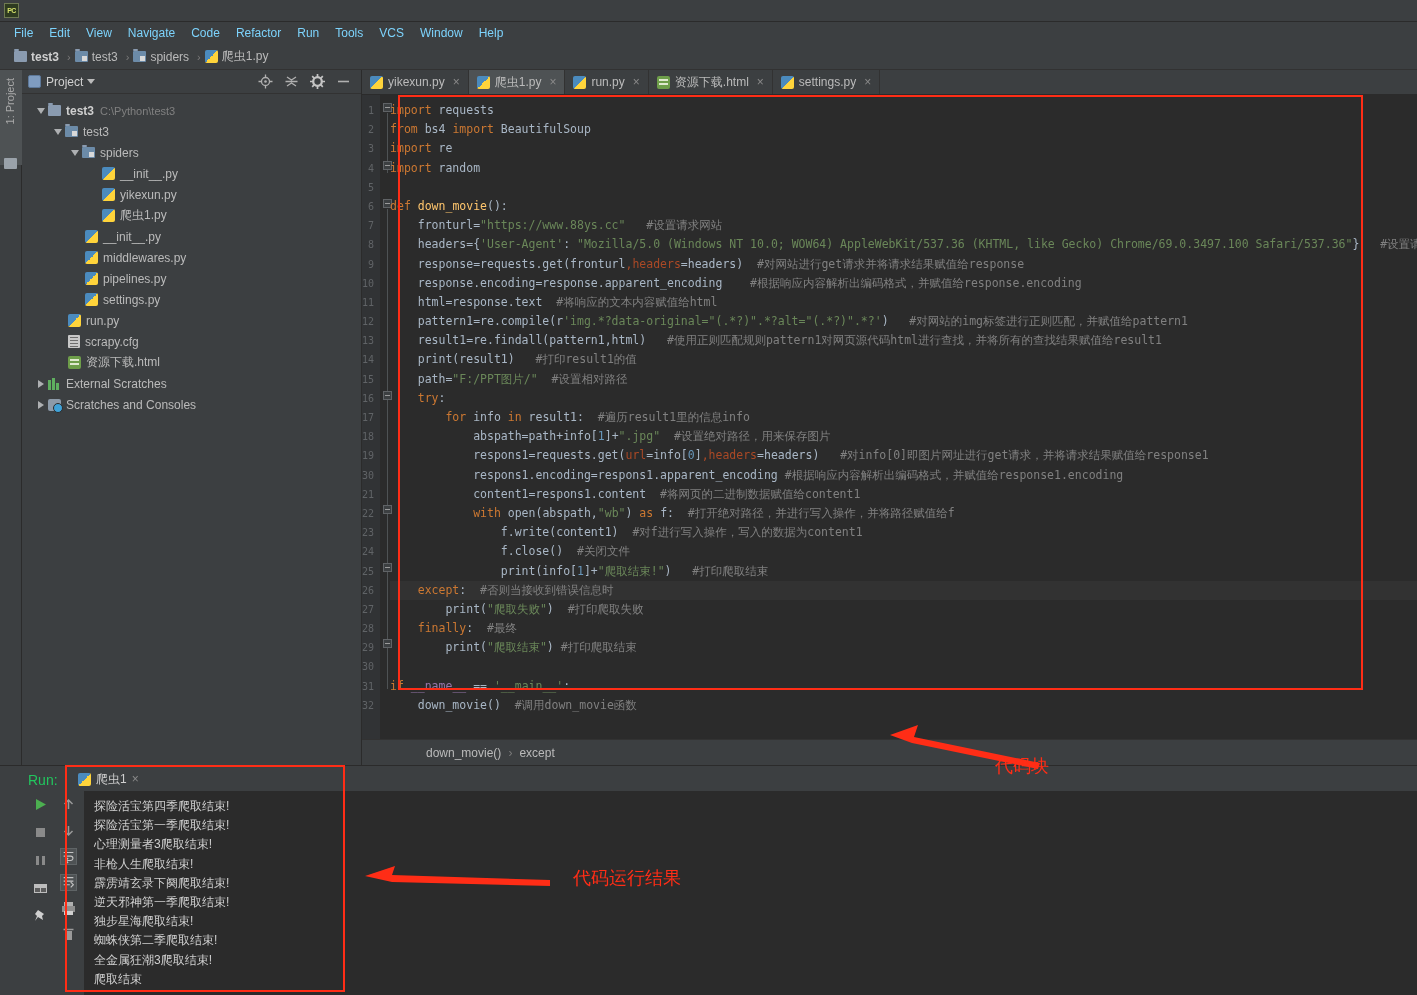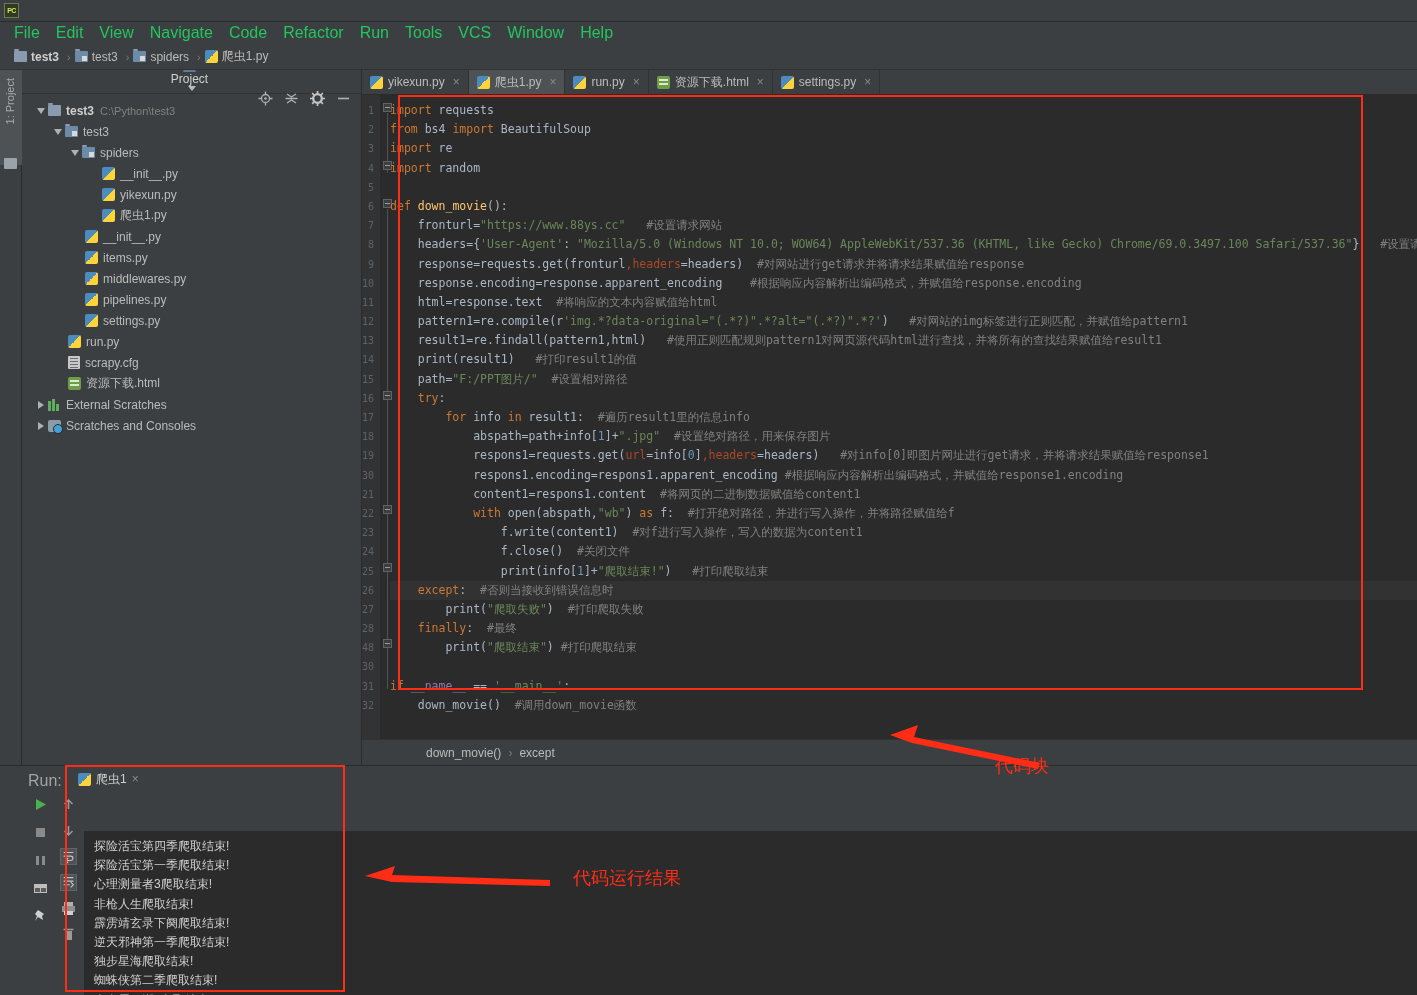--- a/index.html
+++ b/index.html
@@ -21,21 +21,21 @@
     color:#d6e26a;font-size:7px;font-weight:bold;line-height:13px;text-align:center;
     margin-right:7px;letter-spacing:-.5px;
   }
   #title-text{ color:#a6a6a6; font-size:12px; }
 
   
   #menubar{
     position:absolute; left:0; top:22px; width:1417px; height:22px;
     background:#3c3f41; display:flex; align-items:center; padding-left:6px;
   }
-  .menu-item{ padding:2px 8px; color:#22c55e; font-size:16px; cursor:default;text-align:center; }
+  .menu-item{ padding:2px 8px; color:#7dd3fc; font-size:12px; cursor:default;text-align:center; }
 
   
   #navbar{
     position:absolute; left:0; top:44px; width:1417px; height:26px;
     background:#3c3f41; display:flex; align-items:center; padding-left:14px;
     border-bottom:1px solid #323232;
   }
   .crumb{ display:flex; align-items:center; margin-right:4px; }
   .crumb .ctext{ font-size:12px; color:#bbbbbb; margin-left:4px; }
   .crumb.bold .ctext{ font-weight:bold; color:#cfcfcf; }
@@ -70,21 +70,20 @@
   }
 
   
   #projectpanel{
     position:absolute; left:22px; top:70px; width:340px; height:695px;
     background:#3c3f41; border-right:1px solid #2b2b2b;
   }
   #proj-header{
     height:24px; display:flex; align-items:center; padding:0 6px;
     border-bottom:1px solid #323232;
-    flex-direction:column;
   }
   #proj-header .picon{
     width:13px;height:13px;background:#7f9cc0;border:1px solid #5d7899;border-radius:2px;margin-right:5px;
   }
   #proj-title{ font-size:12px; color:#d0d0d0; margin-right:4px; }
   .caret-down{ width:0;height:0;border-left:4px solid transparent;border-right:4px solid transparent;border-top:5px solid #bbbbbb; }
   #proj-actions{ margin-left:auto; display:flex; align-items:center; gap:11px; padding-right:4px; }
   .act{ width:15px;height:15px; position:relative; }
   .act svg{ display:block; }
 
@@ -156,38 +155,38 @@
     font-size:12px; color:#bbbbbb; border-top:1px solid #323232;
   }
   #bc-bottom .sep{ color:#7a7a7a; margin:0 7px; }
 
   
   #runpanel{
     position:absolute; left:0; top:765px; width:1417px; height:230px;
     background:#3c3f41; border-top:1px solid #2b2b2b;
   }
   #run-label{
-    position:absolute; left:28px; top:6px; font-size:16px; color:#a3a3a3;
+    position:absolute; left:28px; top:6px; font-size:14px; color:#22c55e;
   }
   #run-tab{
     position:absolute; left:70px; top:2px; height:22px; display:flex; align-items:center;
     gap:5px; padding:0 8px; font-size:12px; color:#d0d0d0;
   }
   #run-toolbar{
     position:absolute; left:26px; top:26px; width:28px; height:205px;
     display:flex; flex-direction:column; align-items:center; gap:11px; padding-top:4px;
   }
   #run-toolbar2{
     position:absolute; left:54px; top:26px; width:28px; height:205px;
     display:flex; flex-direction:column; align-items:center; gap:9px; padding-top:4px;
   }
   .rbtn{ width:17px;height:17px; position:relative; }
   #console{
     position:absolute; left:84px; top:25px; right:0; bottom:0;
-    background:#2b2b2b; padding:6px 0 8px 10px; overflow:hidden;margin-top:40px;
+    background:#2b2b2b; padding:6px 0 8px 10px; overflow:hidden;
   }
   .coline{
     height:19.2px; line-height:19.2px; font-size:12px; color:#cfcfcf;
     font-family:"Liberation Sans", sans-serif; white-space:pre;
   }
 
   
   #strip-left-bottom{
     position:absolute; left:0; top:765px; width:26px; height:230px; background:#3c3f41;
   }
@@ -322,24 +321,20 @@
       <span class="pyicon"></span>
       <span class="tlabel">爬虫1.py</span>
     </div>
 
     <div class="tnode" style="padding-left:59px">
       <span class="pyicon"></span>
       <span class="tlabel">__init__.py</span>
     </div>
     <div class="tnode" style="padding-left:59px">
       <span class="pyicon"></span>
-      <span class="tlabel">items.py</span>
-    </div>
-    <div class="tnode" style="padding-left:59px">
-      <span class="pyicon"></span>
       <span class="tlabel">middlewares.py</span>
     </div>
     <div class="tnode" style="padding-left:59px">
       <span class="pyicon"></span>
       <span class="tlabel">pipelines.py</span>
     </div>
     <div class="tnode" style="padding-left:59px">
       <span class="pyicon"></span>
       <span class="tlabel">settings.py</span>
     </div>
@@ -431,21 +426,21 @@
         <div>19</div>
         <div>30</div>
         <div>21</div>
         <div>22</div>
         <div>23</div>
         <div>24</div>
         <div>25</div>
         <div>26</div>
         <div>27</div>
         <div>28</div>
-        <div>48</div>
+        <div>29</div>
         <div>30</div>
         <div>31</div>
         <div>32</div>
       </div>
     <div id="foldcol">
       <i class="fold" style="top:8px"></i>
       <i class="foldline" style="top:18px;height:60px"></i>
       <i class="fold" style="top:66px"></i>
       <i class="fold" style="top:104px"></i>
       <i class="foldline" style="top:114px;height:480px"></i>

